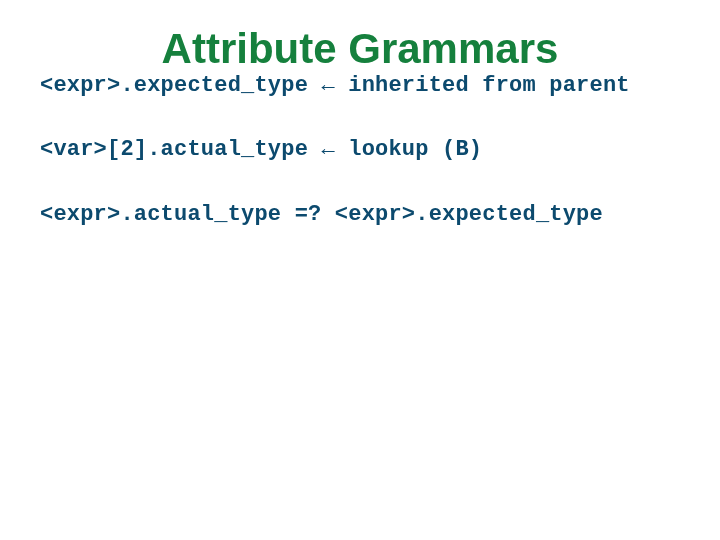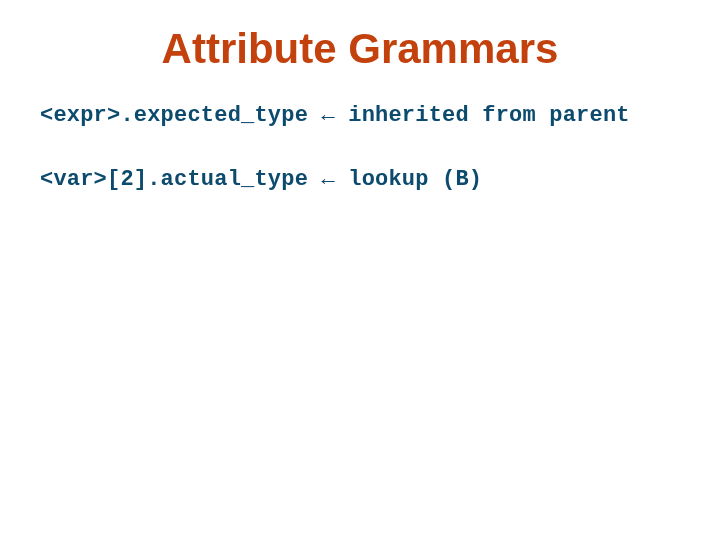--- a/index.html
+++ b/index.html
@@ -13,25 +13,24 @@
   }
   .slide {
     width: 720px;
     height: 540px;
     box-sizing: border-box;
     padding: 20px 40px 20px 40px;
   }
   .title {
     font-family: "Comic Sans MS", "Comic Sans", cursive, sans-serif;
     font-weight: bold;
-    color: #c2410c;
+    color: #15803d;
     font-size: 42px;
     text-align: center;
     margin-top: 5px;
-    margin-bottom: 30px;
   }
   .line {
     font-size: 22px;
     color: #0c4a6e;
     font-weight: bold;
     line-height: 1.2;
     margin-bottom: 10px;
     white-space: nowrap;
     letter-spacing: 0.2px;
   }
@@ -44,13 +43,14 @@
 
 <div class="slide">
   <div class="title">Attribute Grammars</div>
 
   <div class="line">&lt;expr&gt;.expected_type ← inherited from parent</div>
   <div class="block-gap"></div>
 
   <div class="line">&lt;var&gt;[2].actual_type ← lookup (B)</div>
   <div class="block-gap"></div>
 
+  <div class="line">&lt;expr&gt;.actual_type =? &lt;expr&gt;.expected_type</div>
 </div>
 
 </body></html>

